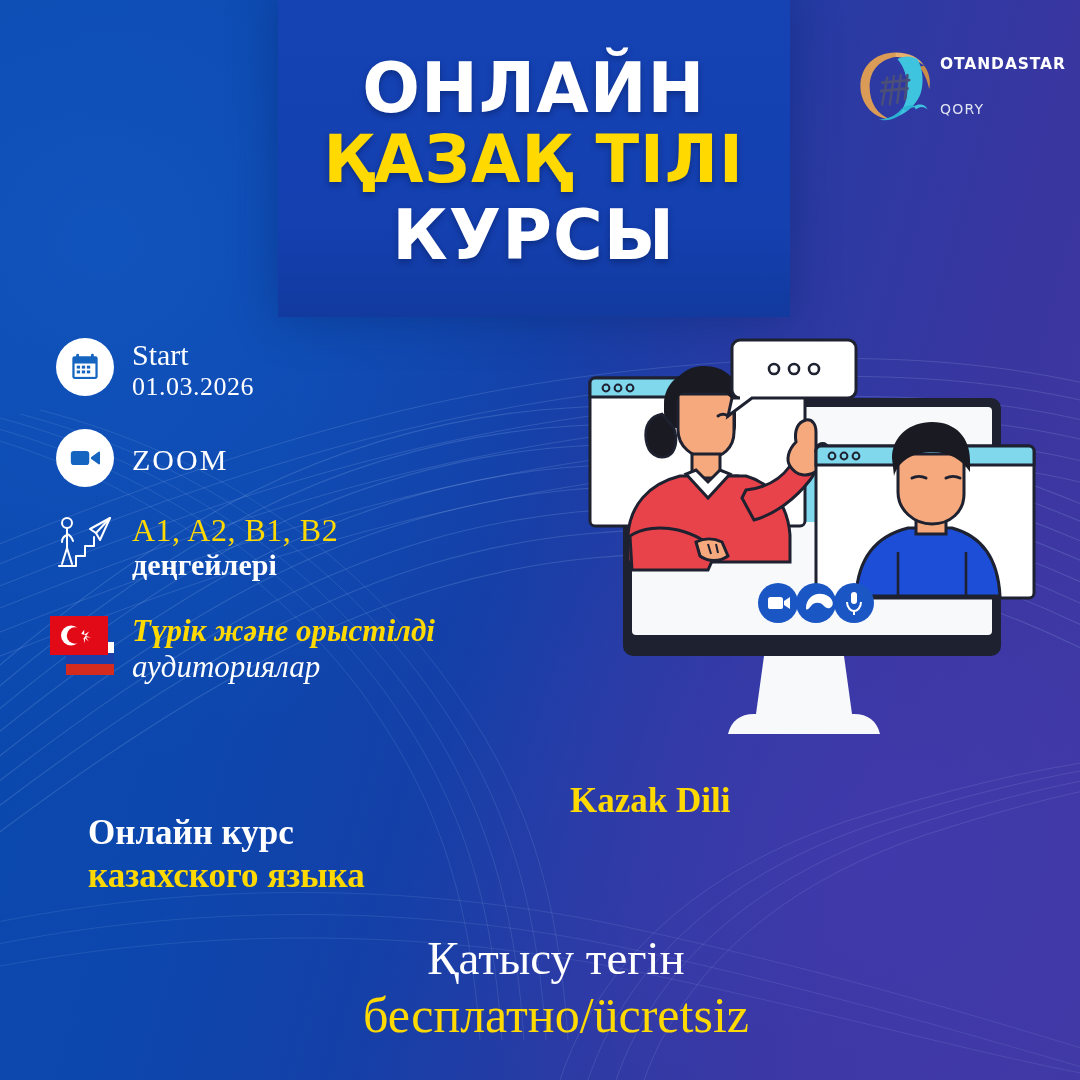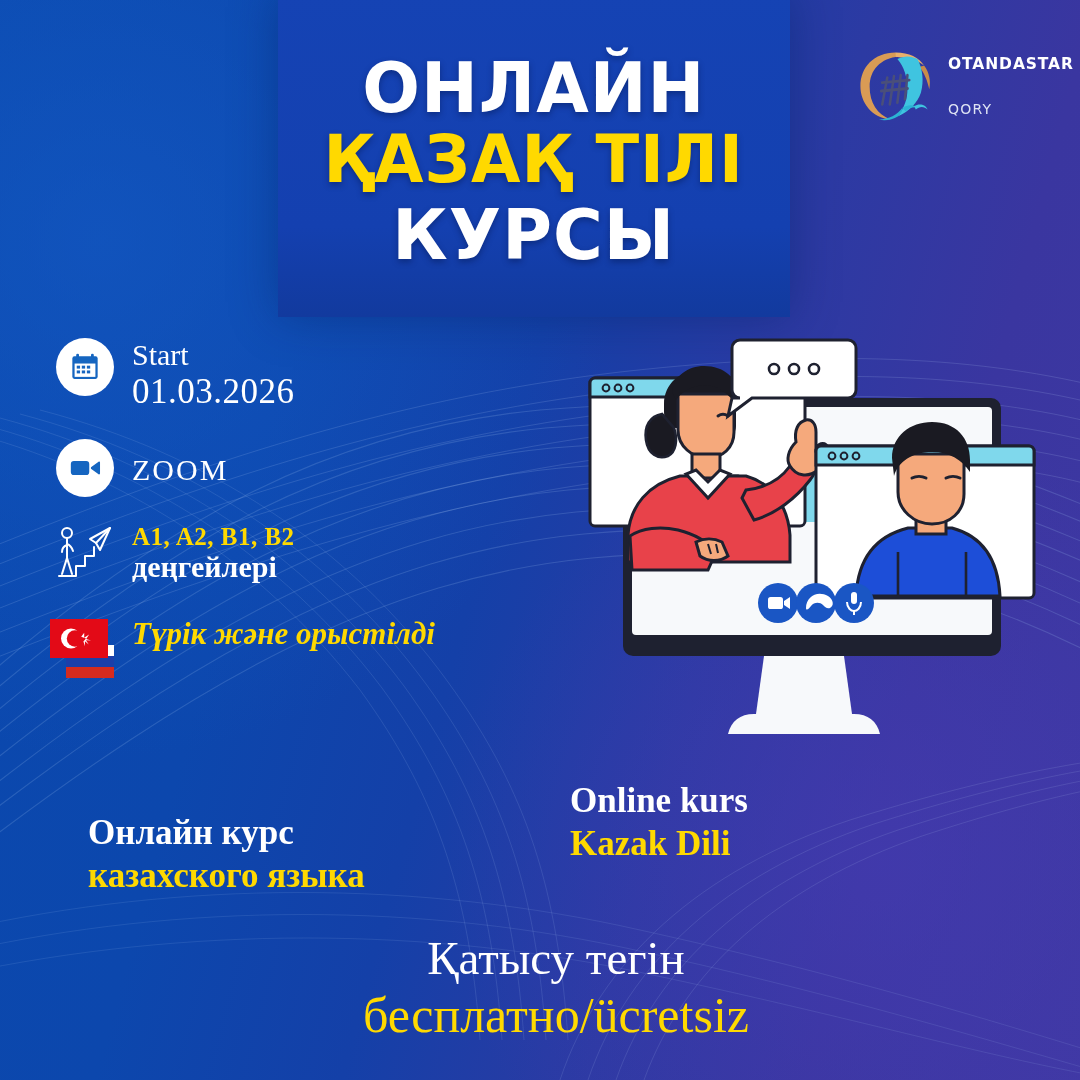--- a/index.html
+++ b/index.html
@@ -55,41 +55,41 @@
     line-height:.98;
     text-align:center;
     white-space:nowrap;
     text-shadow:0 3px 7px rgba(0,20,70,.42);
   }
   #title-l1 { font-size:70px; color:#ffffff; transform:scaleX(.97); }
   #title-l2 { font-size:66px; color:#ffd900; margin-top:6px; transform:scaleX(.97); }
   #title-l3 { font-size:70px; color:#ffffff; margin-top:8px; transform:scaleX(.97); }
 
   
-  #logo { position:absolute; left:852px; top:44px; display:flex; align-items:center; gap:12px; }
+  #logo { position:absolute; left:852px; top:44px; display:flex; align-items:center; gap:4px; }
   #logo-mark { width:84px; height:84px; flex:0 0 auto; }
   #logo-text { color:#ffffff; font-family:"DejaVu Sans", sans-serif; line-height:1.18; }
   #logo-name { font-size:15.5px; font-weight:bold; letter-spacing:.9px; }
   #logo-sub  { font-size:14px; letter-spacing:1.2px; color:#dfe4f4;margin-top:28px; }
 
   
   #info-list { position:absolute; left:54px; top:336px; width:520px; }
   .info-row { display:flex; align-items:flex-start; margin-bottom:26px; }
   .info-icon { flex:0 0 auto; width:62px; height:62px; display:flex; align-items:center; justify-content:center; }
   .circle-icon {
     width:58px; height:58px; border-radius:50%; background:#ffffff;
     display:flex; align-items:center; justify-content:center;
   }
   .info-text { margin-left:16px; padding-top:2px; }
   .line-w { color:#ffffff; }
   .line-y { color:#ffd900; }
   .t-start { font-size:30px; line-height:1.12; }
-  .t-date  { font-size:35px; line-height:1.12; letter-spacing:.5px; }
+  .t-date  { font-size:26px; line-height:1.12; letter-spacing:.5px; }
   .t-zoom  { font-size:30px; letter-spacing:2px; padding-top:14px; }
-  .t-levels-y { font-size:25px; font-weight:bold; letter-spacing:.5px; line-height:1.1; }
+  .t-levels-y { font-size:32px; font-weight:normal; letter-spacing:.5px; line-height:1.1; }
   .t-levels-w { font-size:30px; font-weight:bold; line-height:1.15; }
   .t-aud-y { font-size:31px; font-weight:bold; font-style:italic; line-height:1.12; }
   .t-aud-w { font-size:31px; font-style:italic; line-height:1.18; }
 
   
   #flags-icon { position:relative; width:62px; height:62px; }
   #flag-tr {
     position:absolute; left:-4px; top:4px; width:58px; height:39px;
     background:#e30a17; z-index:2;
   }
@@ -264,20 +264,21 @@
               <circle cx="21" cy="19.5" r="10" fill="#ffffff"></circle>
               <circle cx="25" cy="19.5" r="8.2" fill="#e30a17"></circle>
               <polygon fill="#ffffff" points="36,19.5 31.2,17.8 34.2,13.7 34.2,18.8 39.1,15.5 36.2,19.9 41,21.6 35.9,21.2 38.8,25.4 34.9,22.2 35,27.3 33.4,22.4"></polygon>
             </svg>
           </div>
           <div id="flag-ru"></div>
         </div>
       </div>
       <div class="info-text" style="">
         <div class="t-aud-y line-y">Түрік және орыстілді</div>
+        <div class="t-aud-w line-w">аудиториялар</div>
       </div>
     </div>
   </div>
 
   <svg id="illustration" viewBox="0 0 472 408">
 
     <rect x="55" y="68" width="378" height="258" rx="10" fill="#1e2130"></rect>
     <rect x="64" y="77" width="360" height="228" rx="4" fill="#f7f9fb"></rect>
     <rect x="64" y="130" width="360" height="62" fill="#7fd8ec"></rect>
 
@@ -383,21 +384,20 @@
       </g>
     </g>
   </svg>
 
   <div id="captions">
     <div id="cap-ru">
       <div class="cap-w">Онлайн курс</div>
       <div class="cap-y">казахского языка</div>
     </div>
     <div id="cap-tr">
-      <div class="cap-w">Online kurs</div>
       <div class="cap-y">Kazak Dili</div>
     </div>
   </div>
 
   <div id="footer">
     <div id="foot-1">Қатысу тегін</div>
     <div id="foot-2">бесплатно/ücretsiz</div>
   </div>
 
 </div>

